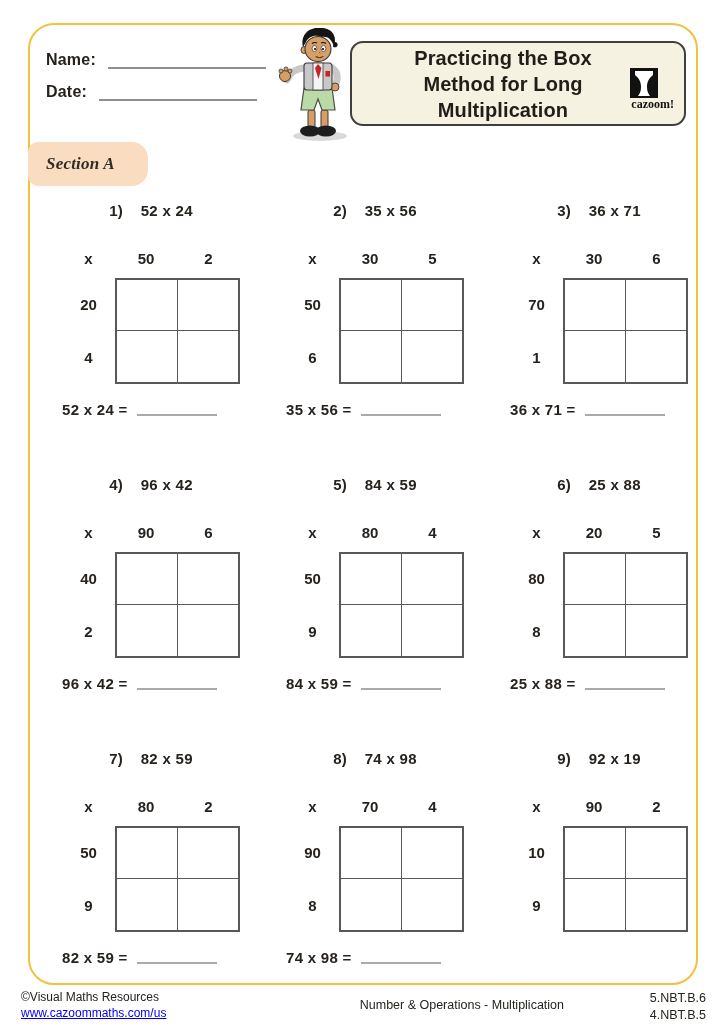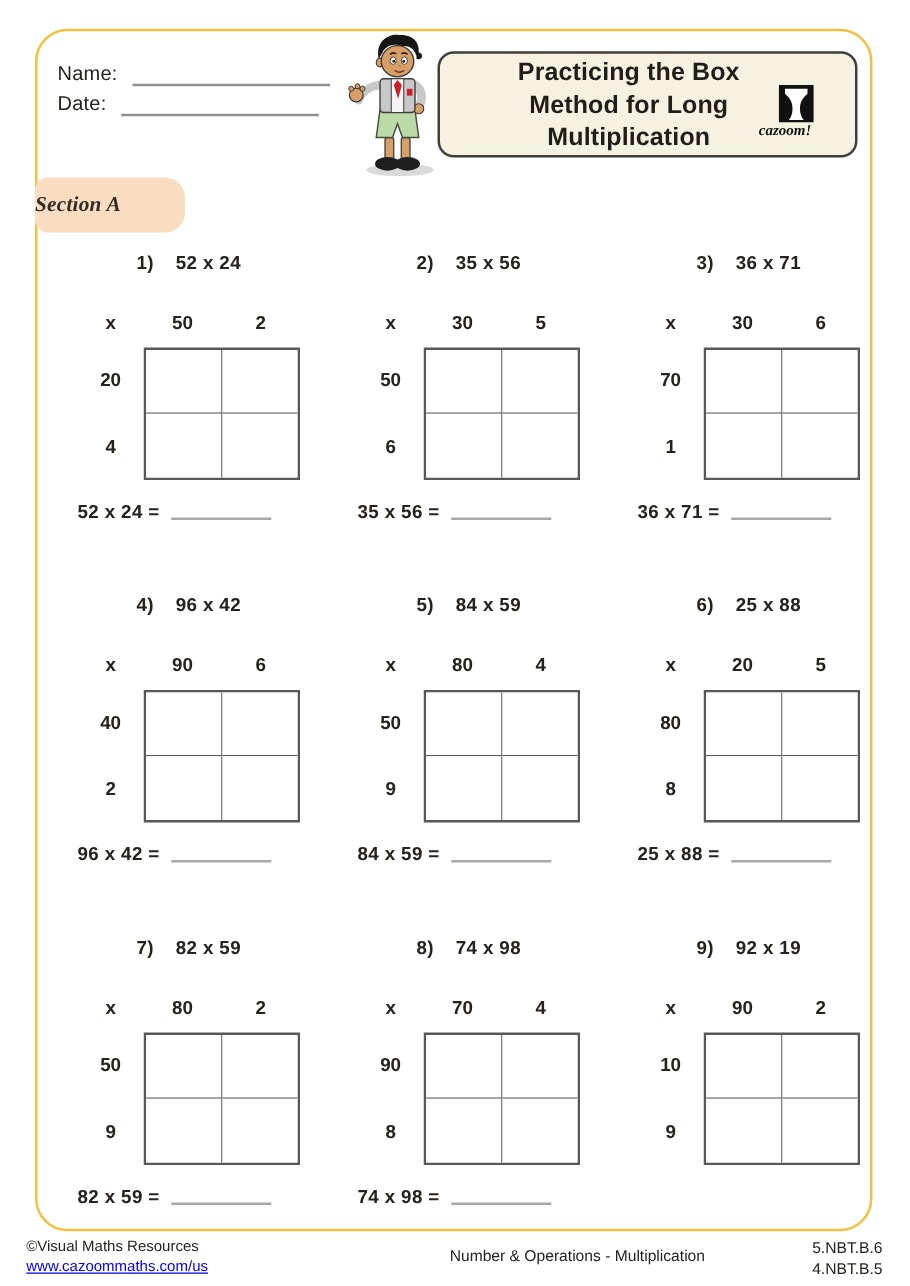--- a/index.html
+++ b/index.html
@@ -11,42 +11,42 @@
   body{
     width:728px;height:1029px;position:relative;background:#fff;
     font-family:"Liberation Sans",sans-serif;color:var(--ink);overflow:hidden;
   }
   .frame{
     position:absolute;left:28px;top:23px;width:670px;height:962px;
     border:2px solid var(--yellow);border-radius:26px;background:#fff;
   }
   
   .name-date{position:absolute;left:16px;top:20px;}
-  .field{display:flex;align-items:flex-end;font-weight:normal;font-size:16px;height:24px;letter-spacing:0.2px;}
+  .field{display:flex;align-items:flex-end;font-weight:bold;font-size:16px;height:24px;margin-bottom:8px;letter-spacing:0.2px;}
   .field .wline{width:158px;border-bottom:2px solid #8F8F8F;margin-left:12px;height:18px;}
   
   .character{position:absolute;left:240px;top:1px;}
   
   .title-box{
     position:absolute;left:320px;top:16px;width:336px;height:85px;
     background:var(--cream);border:2px solid #413F3C;border-radius:13px;
     display:flex;align-items:center;
   }
   .title-text{
     width:238px;margin-left:32px;text-align:center;
     font-size:20px;font-weight:bold;line-height:1.3;letter-spacing:0.1px;color:#211D19;
   }
-  .logo{position:absolute;right:17px;bottom:12px;width:60px;text-align:left;font-style:italic;}
+  .logo{position:absolute;right:10px;bottom:12px;width:60px;text-align:right;}
   .logo svg{display:block;margin:0 auto;}
   .logo-text{font-family:"Liberation Serif",serif;font-weight:bold;font-size:12px;margin-top:-1px;color:#111;}
   
   .section-badge{
     position:absolute;left:-2px;top:117px;width:120px;height:44px;
     background:var(--peach);border-radius:10px 16px 16px 10px;
-    display:flex;align-items:center;
+    display:flex;align-items:center;padding-left:18px;
     font-family:"Liberation Serif",serif;font-style:italic;font-weight:bold;
     font-size:17px;color:#2F2B26;letter-spacing:0.2px;
   }
   
   .problems{
     position:absolute;left:32px;top:177px;
     display:grid;grid-template-columns:repeat(3,178px);column-gap:46px;row-gap:58px;
   }
   .p-head{font-size:15px;font-weight:bold;height:18px;margin-bottom:30px;letter-spacing:0.3px;white-space:nowrap;text-align:center;}
   .p-num{margin-right:13px;}

